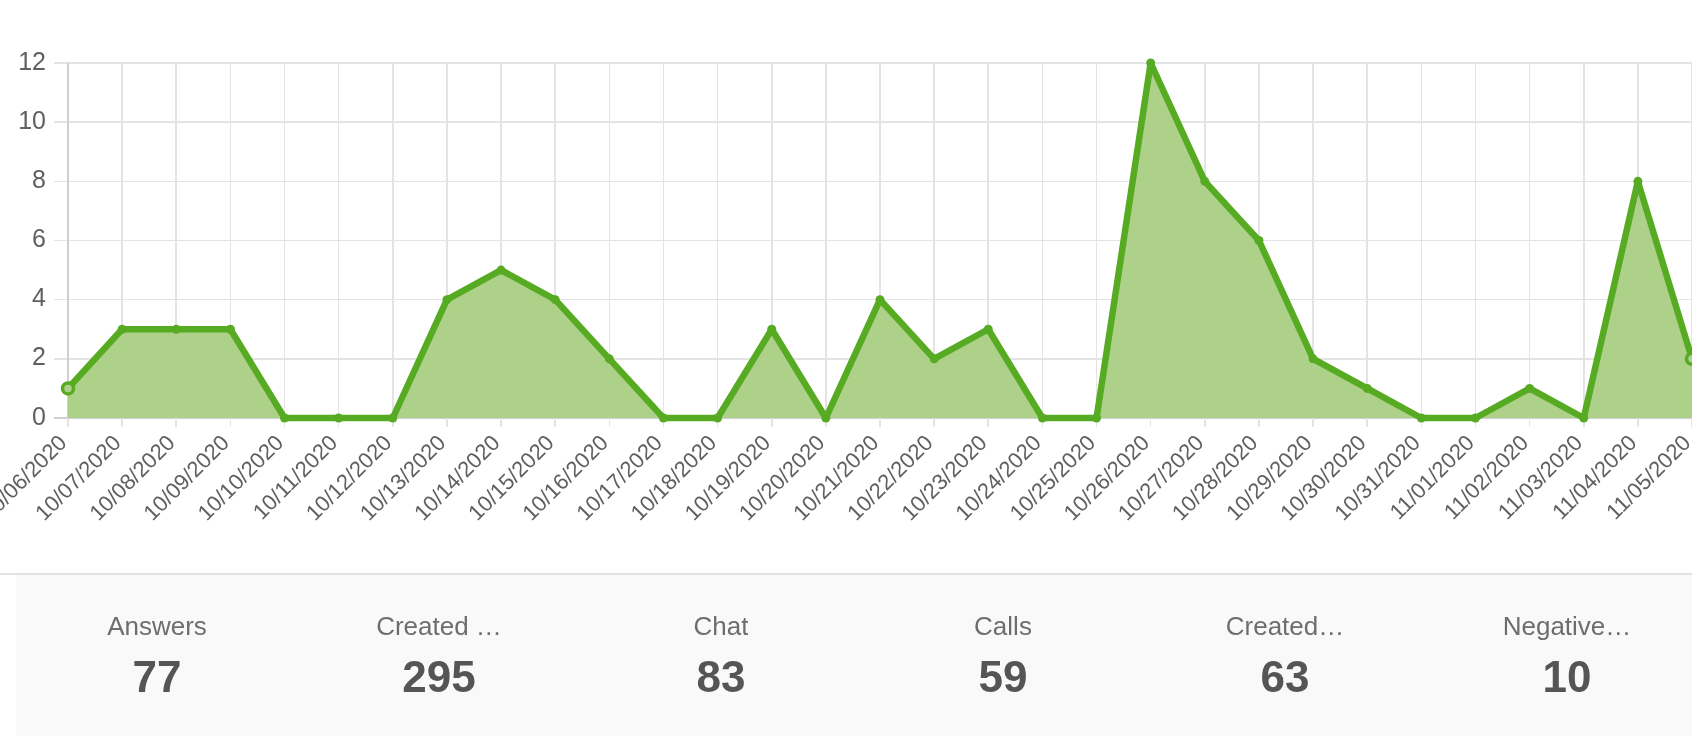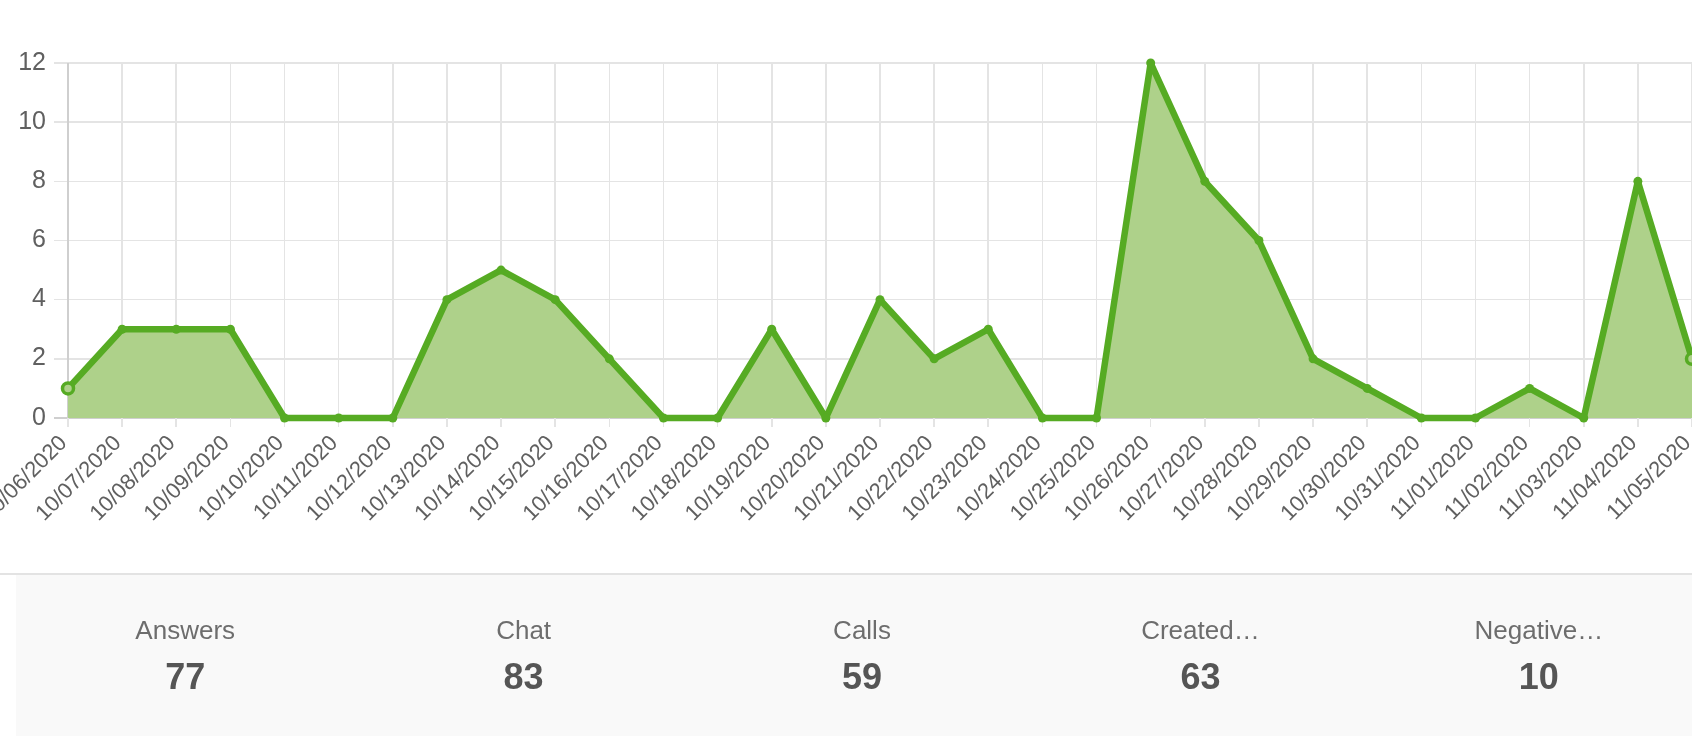--- a/index.html
+++ b/index.html
@@ -86,21 +86,21 @@
     white-space: nowrap;
     overflow: hidden;
     text-overflow: ellipsis;
     max-width: 100%;
     text-align: center;
     line-height: 1.15;
     margin-bottom: 14px;
   }
   .stat-value {
     font-family: "Liberation Sans", sans-serif;
-    font-size: 36px;
+    font-size: 44px;
     font-weight: bold;
     color: #555555;
     line-height: 1;
     text-align: center;
   }
 </style>
 </head>
 <body>
 
 <div id="app">
@@ -233,20 +233,24 @@
   </div>
 
   <div id="panel-divider"></div>
 
   <div id="stats-footer">
       <div class="stat-cell">
         <div class="stat-label">Answers</div>
         <div class="stat-value">77</div>
       </div>
       <div class="stat-cell">
+        <div class="stat-label">Created …</div>
+        <div class="stat-value">295</div>
+      </div>
+      <div class="stat-cell">
         <div class="stat-label">Chat</div>
         <div class="stat-value">83</div>
       </div>
       <div class="stat-cell">
         <div class="stat-label">Calls</div>
         <div class="stat-value">59</div>
       </div>
       <div class="stat-cell">
         <div class="stat-label">Created…</div>
         <div class="stat-value">63</div>

